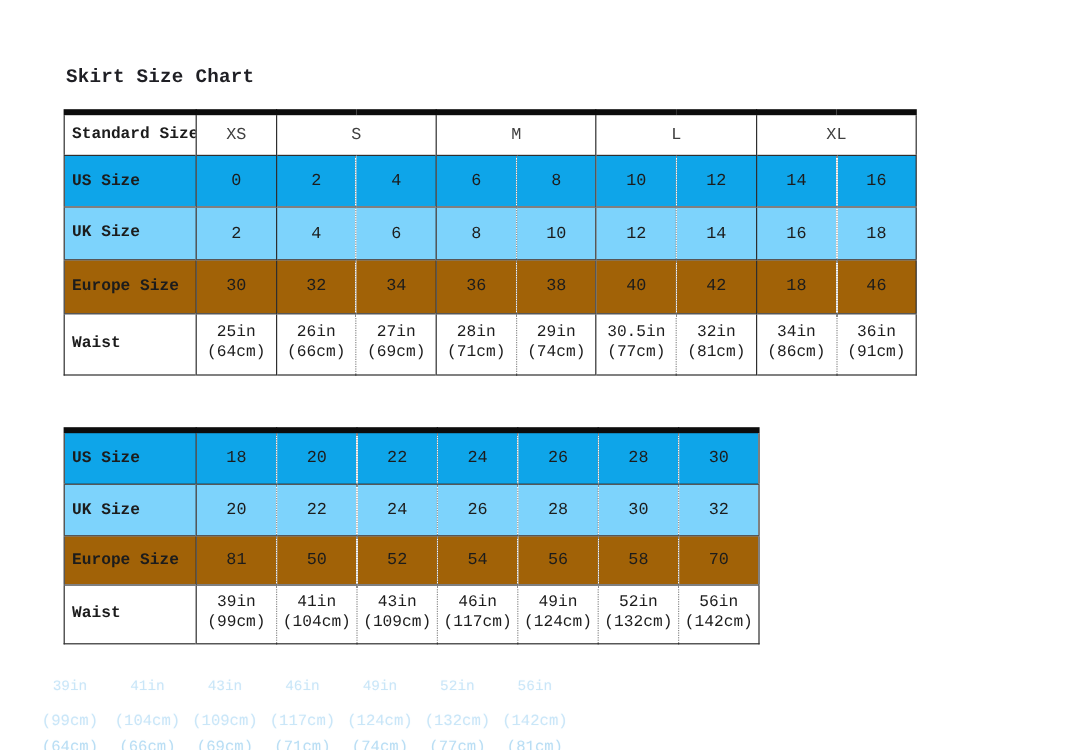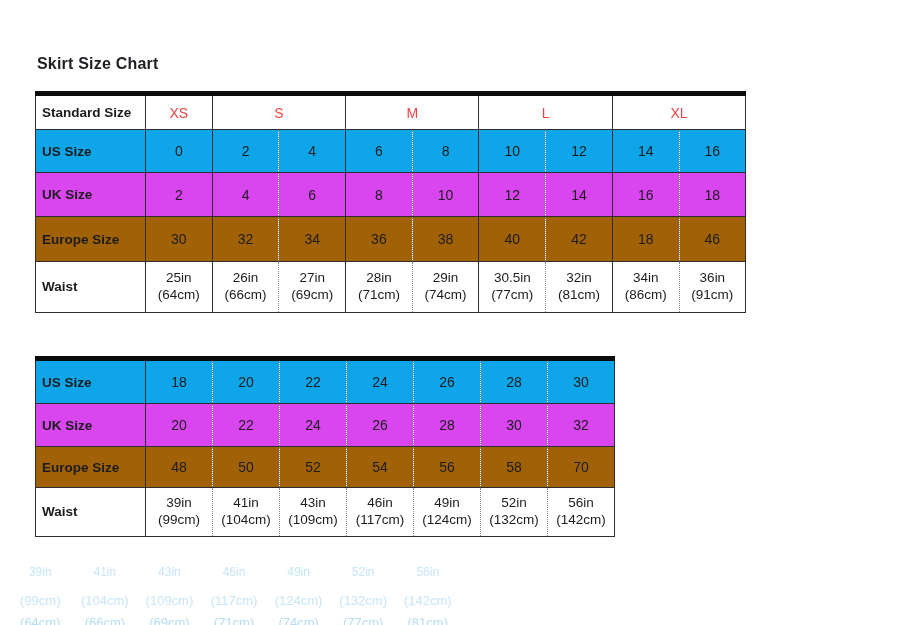--- a/index.html
+++ b/index.html
@@ -1,22 +1,23 @@
 <!DOCTYPE html>
 <html><head>
 <meta charset="utf-8">
 <style>
   html,body{margin:0;padding:0;background:#ffffff;}
   .page{
     position:relative;
     width:872px;height:625px;
     overflow:hidden;
     background:#ffffff;
-    font-family:Liberation Sans, sans-serif;
+    font-family:Liberation Mono, monospace;
     color:#1c1c1c;
+    margin-left:18px;
   }
   .page-title{
     position:absolute;left:37px;top:55px;
     margin:0;
     font-size:16px;font-weight:bold;color:#1f1f24;
     letter-spacing:.2px;
   }
   table.size-table{
     position:absolute;
     border-collapse:collapse;
@@ -35,24 +36,24 @@
     border-top:1px solid #2e2e2e;
     overflow:hidden;
     white-space:nowrap;
   }
   td.lbl{
     text-align:left;
     font-weight:bold;
     padding-left:6px;
     font-size:13.5px;
   }
-  tr.hdr td{height:33px;color:#ef4444;}
+  tr.hdr td{height:33px;color:#404040;}
   tr.hdr td.lbl{color:#1c1c1c;}
   tr.r-us td{height:42px;background:#0ea5e9;}
-  tr.r-uk td{height:43px;background:#d946ef;}
+  tr.r-uk td{height:43px;background:#7dd3fc;}
   tr.r-eu td{height:44px;background:#a16207;}
   tr.r-waist td{height:50px;background:#ffffff;font-size:13.5px;line-height:1.25;}
   .t2 tr.r-us td{height:42px;}
   .t2 tr.r-uk td{height:42px;}
   .t2 tr.r-eu td{height:40px;}
   .t2 tr.r-waist td{height:48px;}
   td.vs{border-left:1px solid #2e2e2e;}
   td.vd{border-left:1px dotted #8a8a8a;}
   .waist-line{display:block;}
   
@@ -189,21 +190,21 @@
       <td class="vs">20</td>
       <td class="vd">22</td>
       <td class="vd">24</td>
       <td class="vd">26</td>
       <td class="vd">28</td>
       <td class="vd">30</td>
       <td class="vd">32</td>
     </tr>
     <tr class="r-eu">
       <td class="lbl">Europe Size</td>
-      <td class="vs">48</td>
+      <td class="vs">81</td>
       <td class="vd">50</td>
       <td class="vd">52</td>
       <td class="vd">54</td>
       <td class="vd">56</td>
       <td class="vd">58</td>
       <td class="vd">70</td>
     </tr>
     <tr class="r-waist">
       <td class="lbl">Waist</td>
       <td class="vs">

